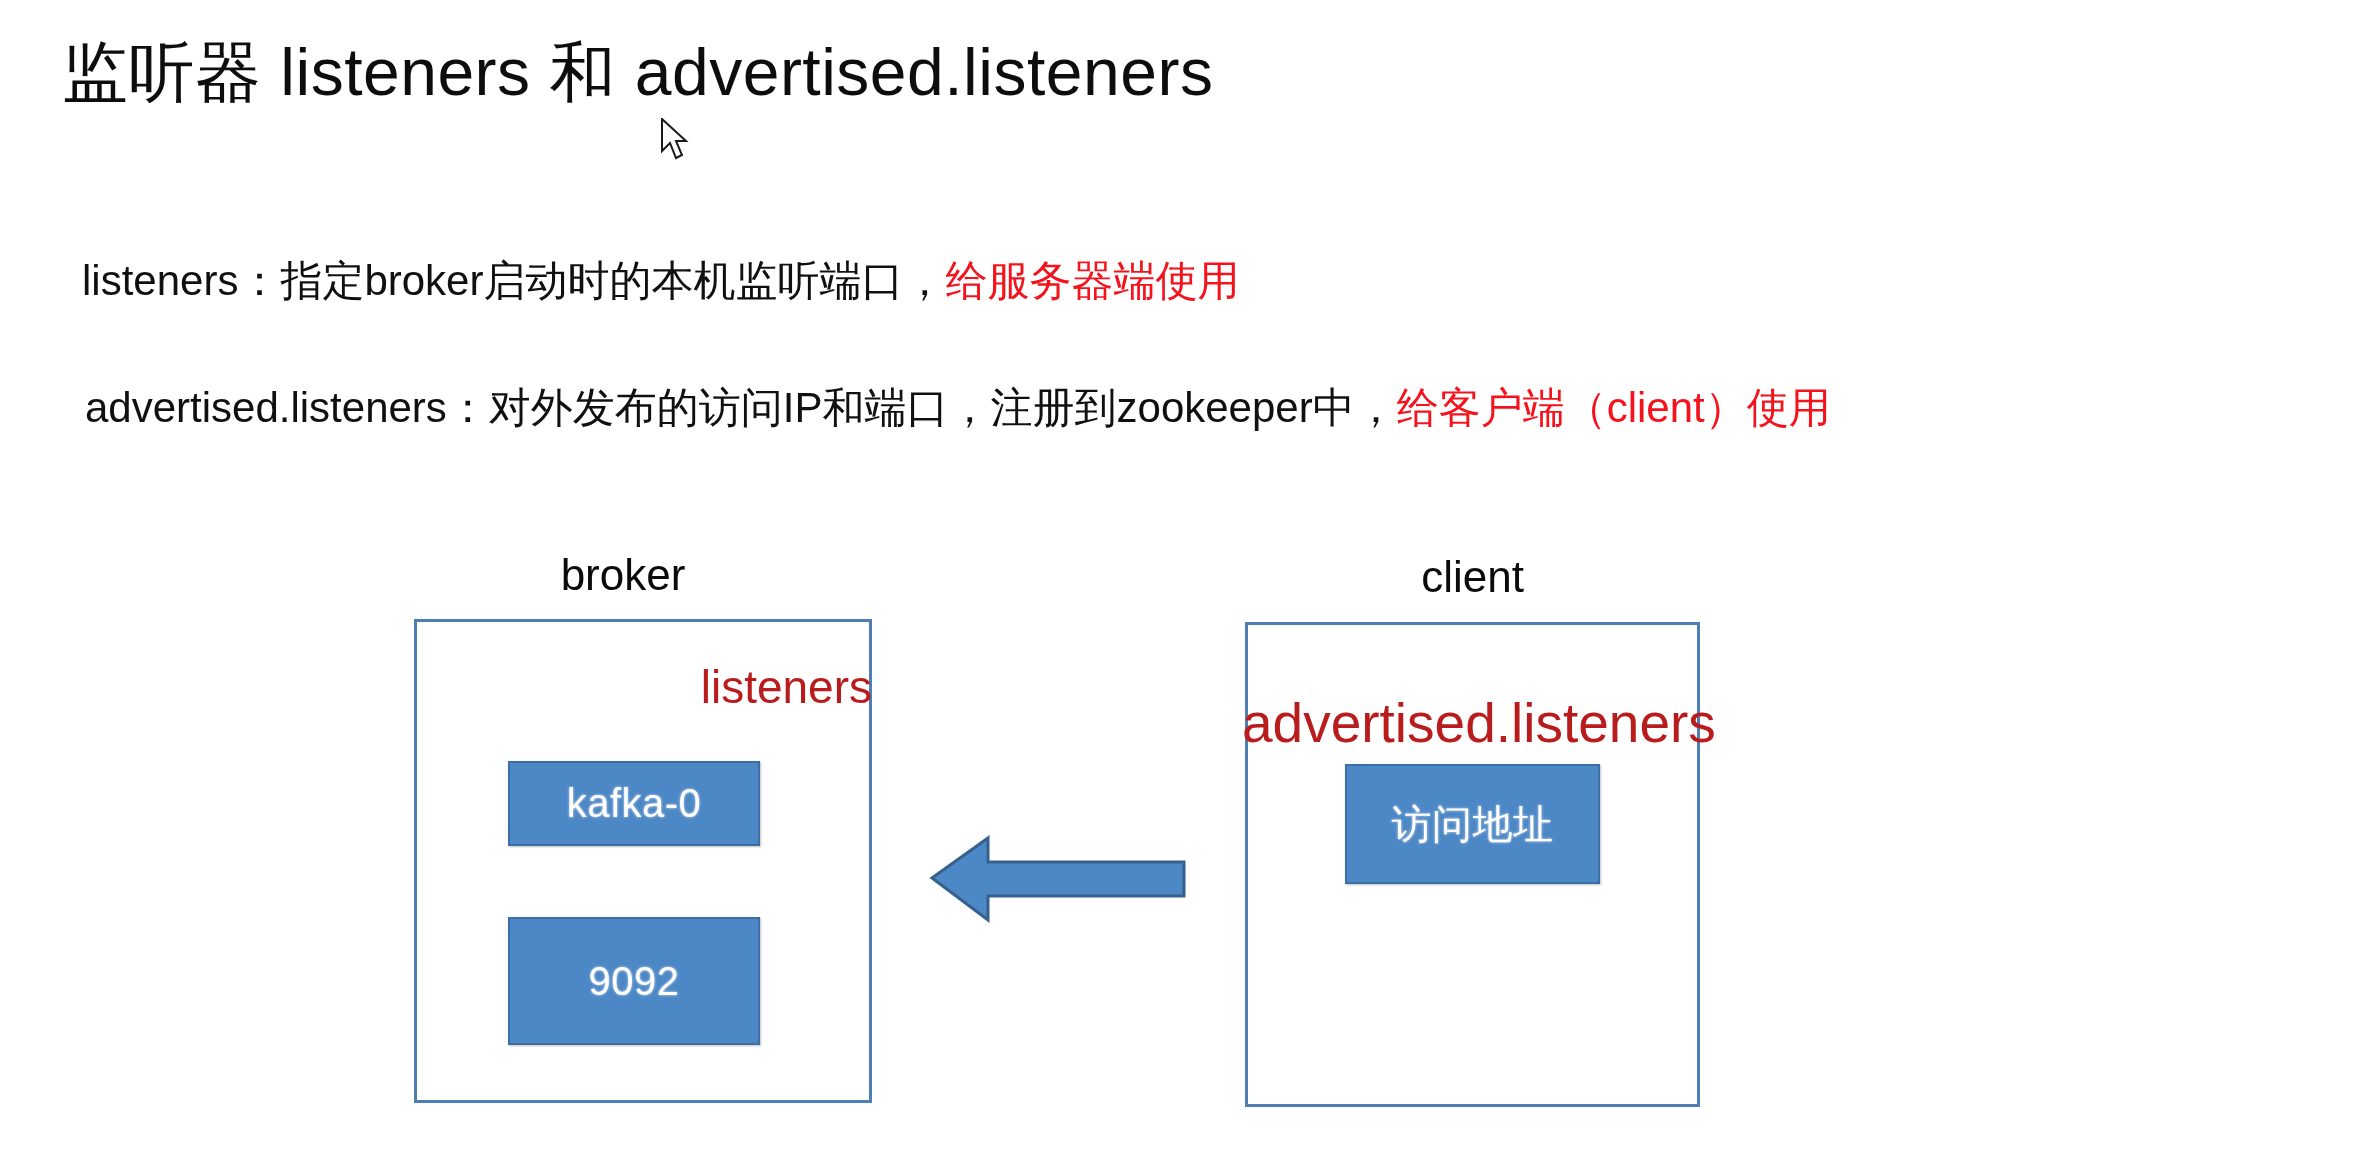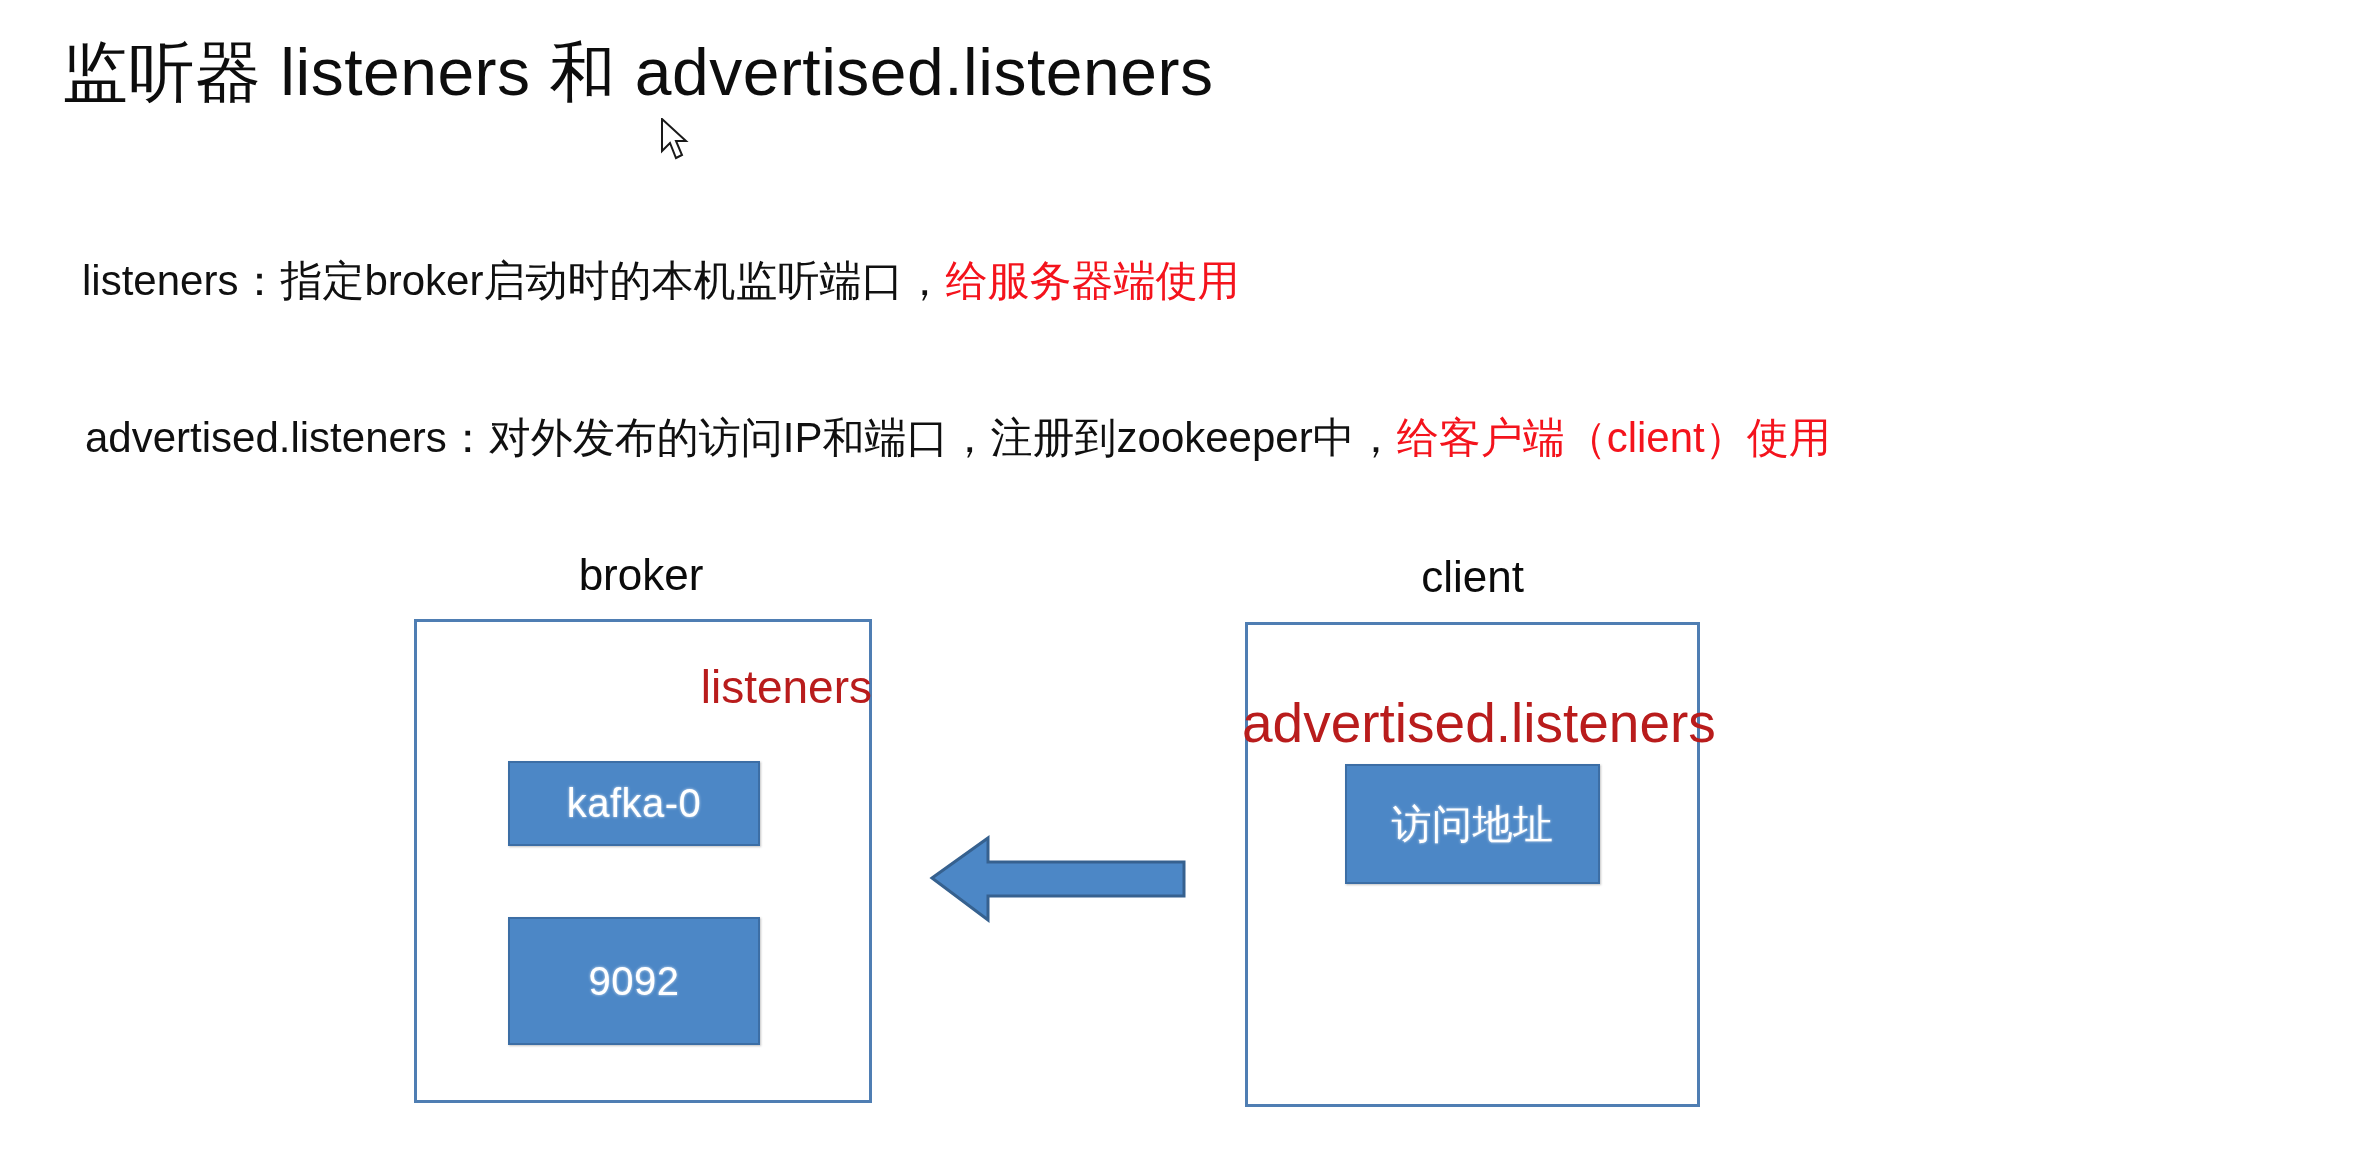--- a/index.html
+++ b/index.html
@@ -31,37 +31,37 @@
 
   
   .body-line {
     position: absolute;
     font-size: 42px;
     font-weight: 400;
     white-space: nowrap;
     line-height: 1.1;
   }
   .body-line-1 { left: 82px; top: 258px; }
-  .body-line-2 { left: 85px; top: 385px; margin-top: 30px; }
+  .body-line-2 { left: 85px; top: 385px; }
 
   .txt-black { color: #101010; }
   .txt-red   { color: #f4131c; }
 
   
   .diagram { position: absolute; left: 0; top: 0; width: 2373px; height: 1155px; }
 
   .group-label {
     position: absolute;
     font-size: 44px;
     font-weight: 400;
     white-space: nowrap;
     text-align: center;
     color: #0b0b0b;
   }
-  .label-broker { left: 412px; top: 550px; width: 458px; }
+  .label-broker { left: 394px; top: 550px; width: 458px; }
   .label-client { left: 1245px; top: 552px; width: 455px; }
 
   .outer-box {
     position: absolute;
     border: 3px solid #4f7eb3;
     background: #ffffff;
   }
   .box-broker { left: 414px; top: 619px; width: 458px; height: 484px; }
   .box-client { left: 1245px; top: 622px; width: 455px; height: 485px; }
 

